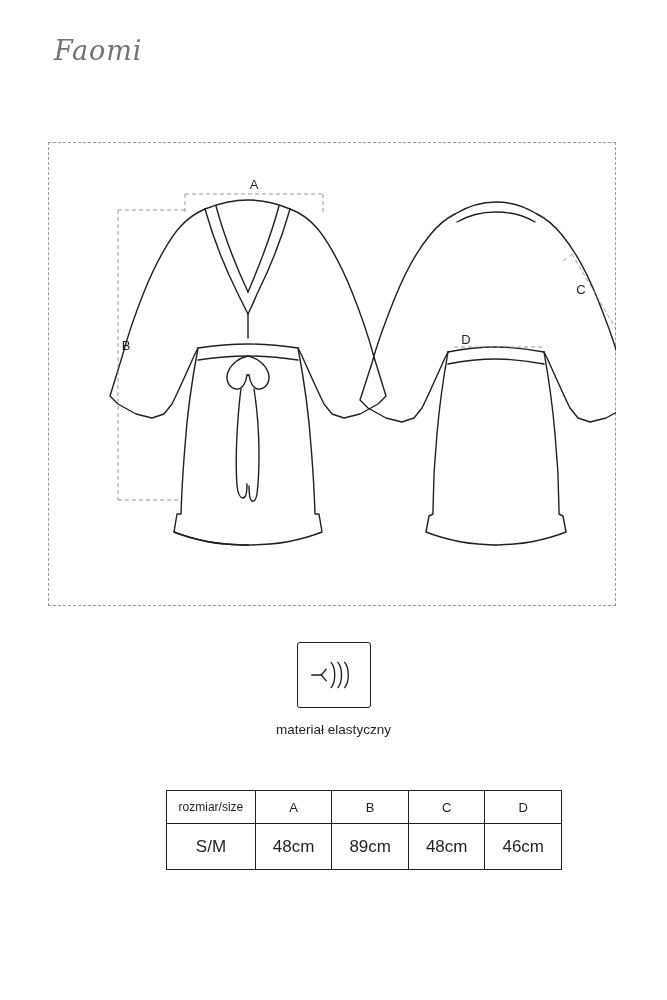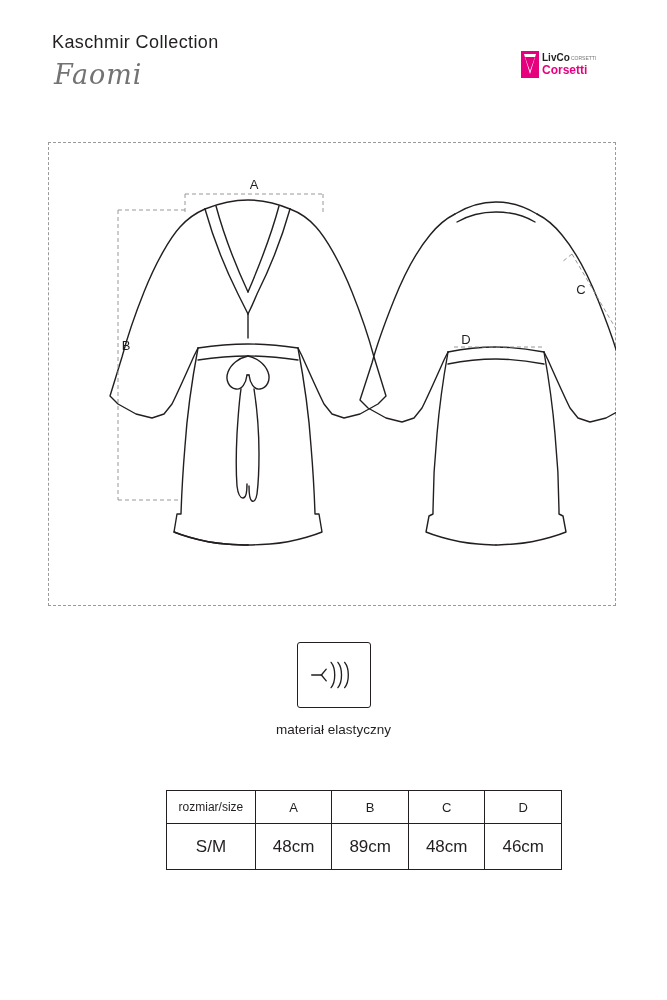--- a/index.html
+++ b/index.html
@@ -127,36 +127,23 @@
   }
   .size-table td.col-first { width: 76px; }
   .size-table td.col-rest  { width: 65px; }
 </style>
 </head>
 <body>
 
 <div class="page">
 
   <div class="header">
-    <div class="collection-title">Kaschmir Collection</div>
     <div class="product-name">Faomi</div>
   </div>
 
-  <div class="brand">
-    <svg viewBox="0 0 96 34" width="96" height="34" xmlns="http://www.w3.org/2000/svg">
-      <g>
-        <path d="M2 3 L20 3 L20 30 L2 30 Z" fill="#e6007e"></path>
-        <path d="M5 6 L17 6 L11 26 Z" fill="#ffffff"></path>
-        <path d="M6 9 L16 9 L11 23 Z" fill="#e6007e"></path>
-        <text x="23" y="13" font-family="Liberation Sans, sans-serif" font-size="10" font-weight="bold" fill="#231f20">LivCo</text>
-        <text x="52" y="12" font-family="Liberation Sans, sans-serif" font-size="5" fill="#777777">CORSETTI</text>
-        <text x="23" y="26" font-family="Liberation Sans, sans-serif" font-size="12" font-weight="bold" fill="#e6007e">Corsetti</text>
-      </g>
-    </svg>
-  </div>
 
   <div class="illus-frame"></div>
 
   <svg class="illus-svg" viewBox="0 0 568 464" width="568" height="464" xmlns="http://www.w3.org/2000/svg">
 
     <g fill="none" stroke="#231f20" stroke-width="1.4" stroke-linejoin="round" stroke-linecap="round">
 
       <path d="M157,67
                C150,70 140,76 132,85
                C122,96 108,120 96,150

